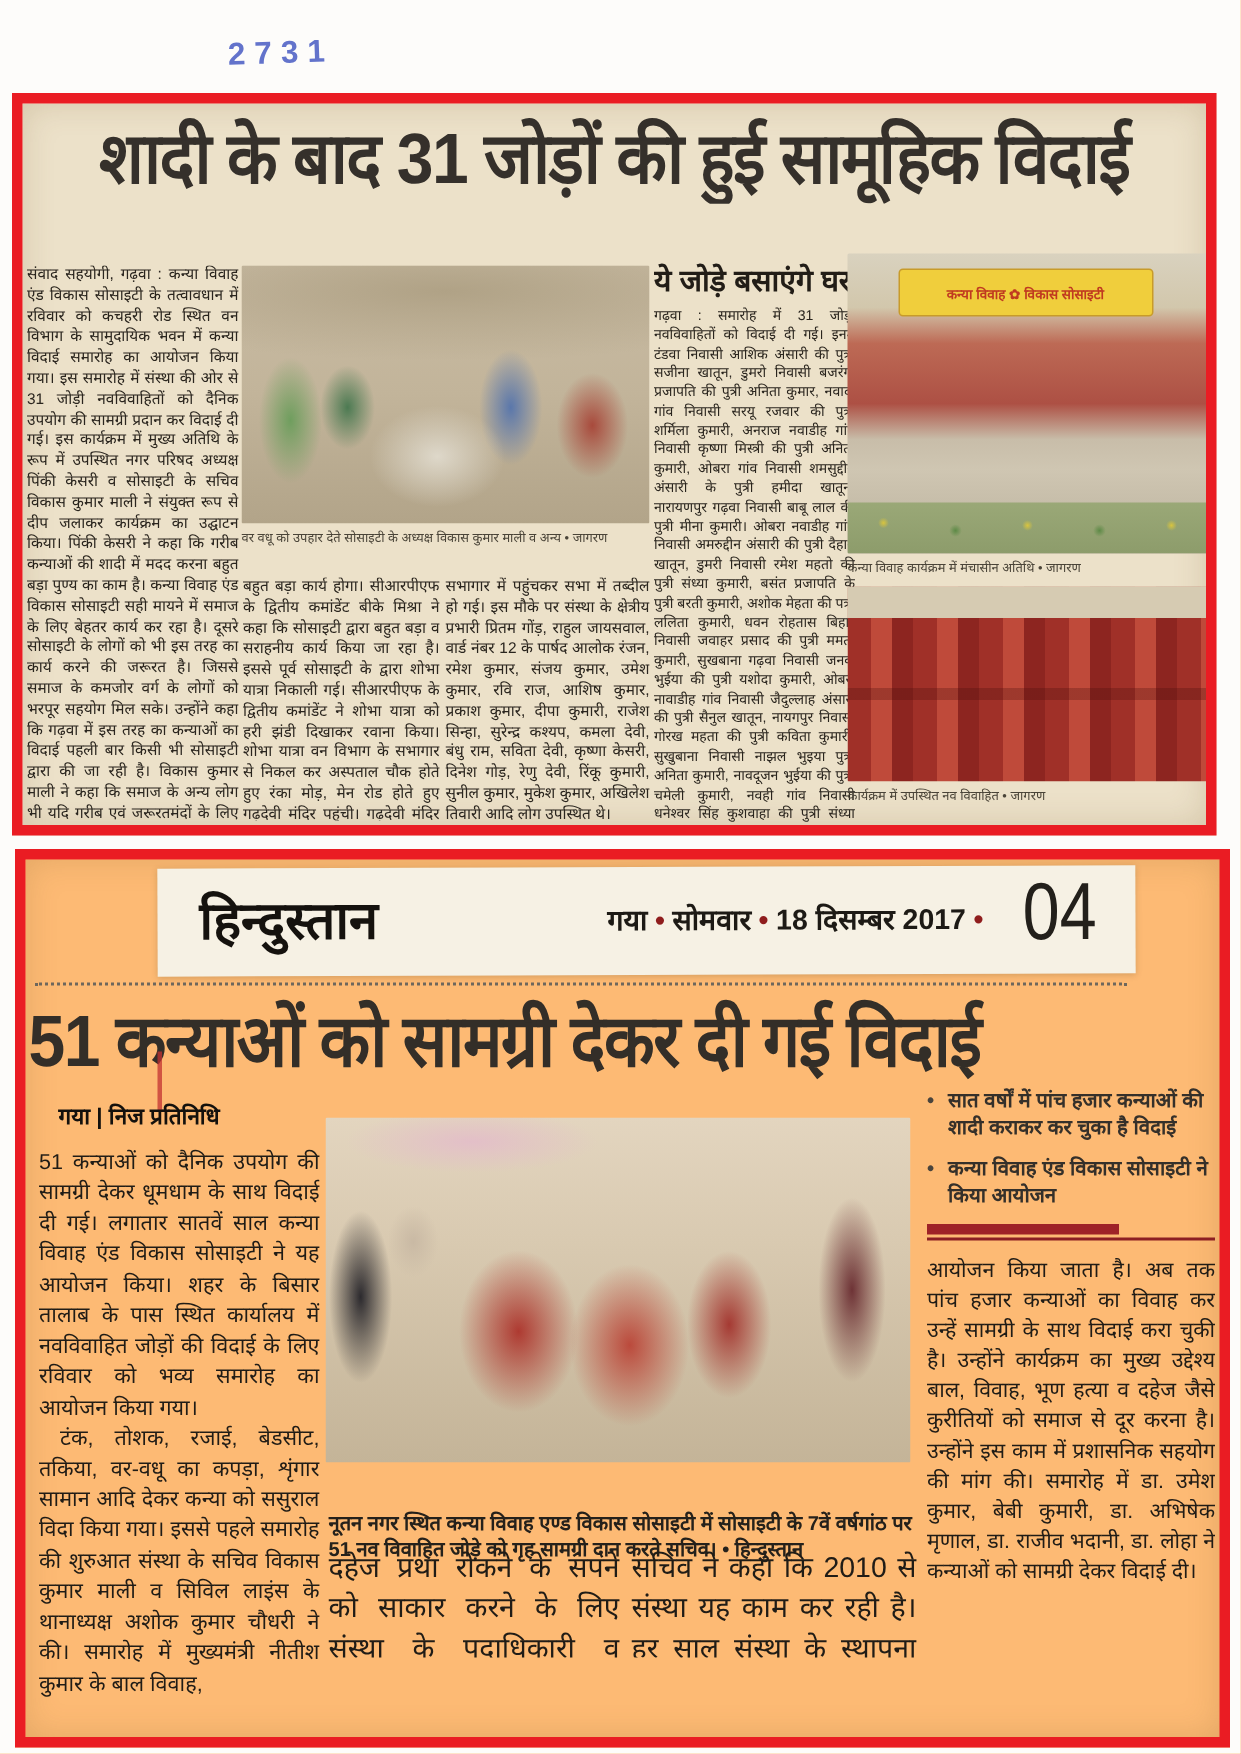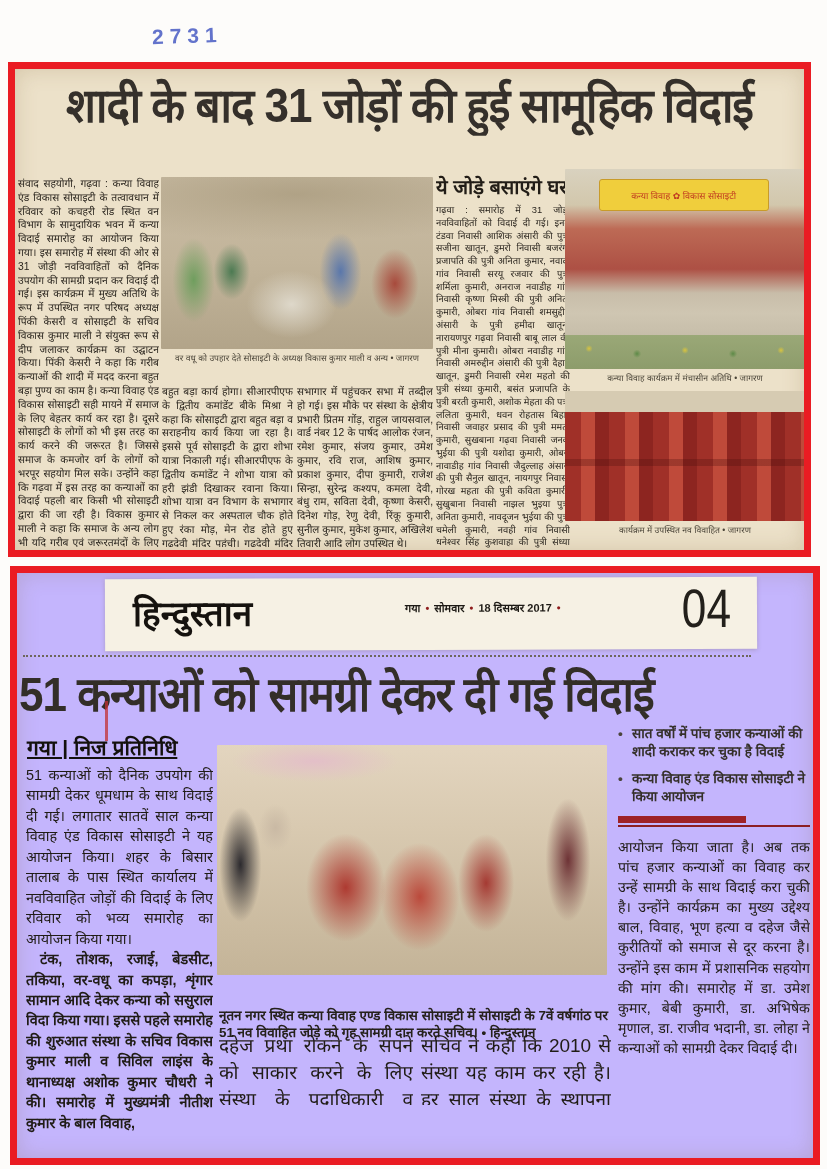--- a/index.html
+++ b/index.html
@@ -7,37 +7,37 @@
   .canvas{position:relative;width:827px;height:1169px;background:#fdfcfa;overflow:hidden;}
 
   .handwriting{position:absolute;left:152px;top:24px;font-size:21px;color:#3d52c0;opacity:.8;
     transform:rotate(-2deg);letter-spacing:6px;font-weight:bold;}
 
   
   .clip{position:absolute;border:7px solid #ea1c23;box-sizing:border-box;overflow:hidden;
     box-shadow:inset 0 0 22px rgba(120,90,40,.20);}
   .clip-inner{position:absolute;inset:0;}
   .clip.top{left:8px;top:62px;width:803px;height:495px;background:#ece1c9;}
-  .clip.bottom{left:10px;top:566px;width:810px;height:599px;background:#c4b5fd;}
+  .clip.bottom{left:10px;top:566px;width:810px;height:599px;background:#fdba74;}
 
   
   .t-headline{position:absolute;left:0;top:2px;width:100%;margin:0;font-size:44px;font-weight:bold;
     color:#35302b;text-align:center;white-space:nowrap;overflow:hidden;letter-spacing:-1px;
     transform:scaleY(1.08);transform-origin:top;}
   .t-subhead{position:absolute;left:6px;top:74px;width:778px;font-size:20px;font-weight:bold;
     color:#2e2a24;white-space:nowrap;overflow:hidden;}
   .t-subhead .hl{background:#4a4540;color:#f3ecdd;padding:0 5px;}
 
   .t-col{position:absolute;font-size:10.3px;line-height:1.34;text-align:justify;color:#2a251e;overflow:hidden;}
   .t-col1{left:3px;top:108px;width:141px;height:370px;}
   .t-col2{left:147px;top:316px;width:131px;height:162px;}
   .t-col3{left:282px;top:316px;width:136px;height:162px;}
 
   .photo{position:absolute;overflow:hidden;border-radius:1px;}
-  .cap{position:absolute;font-size:8.6px;color:#4a4438;line-height:1.2;overflow:hidden;text-align:center;}
+  .cap{position:absolute;font-size:8.6px;color:#4a4438;line-height:1.2;overflow:hidden;}
 
   .photo-center{left:146px;top:108px;width:272px;height:172px;
     background:
       radial-gradient(ellipse 30px 60px at 12% 60%, #6f9e5e 0%, rgba(111,158,94,0) 70%),
       radial-gradient(ellipse 26px 40px at 26% 55%, #4c7a52 0%, rgba(76,122,82,0) 70%),
       radial-gradient(ellipse 60px 45px at 48% 74%, #ded8ca 0%, rgba(222,216,202,0) 75%),
       radial-gradient(ellipse 30px 55px at 66% 55%, #5a77ab 0%, rgba(90,119,171,0) 70%),
       radial-gradient(ellipse 34px 50px at 86% 62%, #a84a3c 0%, rgba(168,74,60,0) 70%),
       radial-gradient(ellipse 300px 55px at 50% 10%, #b0a286 0%, rgba(176,162,134,0) 85%),
       linear-gradient(180deg,#c9bca4 0%,#c2b49a 50%,#b2a489 100%);}
@@ -53,50 +53,50 @@
   .photo-stage::after{content:"";position:absolute;left:0;right:0;bottom:0;height:17%;
     background:
       radial-gradient(circle 6px at 10% 40%, #d8c43e, rgba(0,0,0,0) 60%),
       radial-gradient(circle 7px at 30% 55%, #5d8a46, rgba(0,0,0,0) 60%),
       radial-gradient(circle 6px at 50% 45%, #d8c43e, rgba(0,0,0,0) 60%),
       radial-gradient(circle 7px at 70% 55%, #5d8a46, rgba(0,0,0,0) 60%),
       radial-gradient(circle 6px at 90% 45%, #d8c43e, rgba(0,0,0,0) 60%),
       linear-gradient(180deg,#9aa877,#8d9c6b);}
   .stage-banner{position:absolute;left:14%;top:5%;width:70%;height:15%;background:#f0ce3c;
     border:1px solid #c89b2a;border-radius:3px;display:flex;align-items:center;justify-content:center;
-    font-size:9px;font-weight:normal;color:#c03a20;white-space:nowrap;overflow:hidden;}
+    font-size:9px;font-weight:bold;color:#c03a20;white-space:nowrap;overflow:hidden;}
   .cap-stage{left:550px;top:304px;width:240px;height:14px;}
 
   .photo-brides{left:550px;top:322px;width:240px;height:130px;
     background:
       linear-gradient(180deg,#d6cbb2 0 16%, rgba(0,0,0,0) 16%),
       linear-gradient(180deg, rgba(0,0,0,0) 0 52%, rgba(70,12,10,.28) 52% 58%, rgba(0,0,0,0) 58%),
       repeating-linear-gradient(90deg,#a03028 0 16px,#bf4a3a 16px 30px,#8d2520 30px 44px);}
   .cap-brides{left:550px;top:456px;width:240px;height:14px;}
 
   
   .masthead-strip{position:absolute;left:88px;top:5px;width:652px;height:72px;background:#f6f1e4;
     box-shadow:0 1px 4px rgba(90,70,30,.25);transform:rotate(-.2deg);}
   .masthead{position:absolute;left:28px;top:10px;font-size:35px;font-weight:bold;color:#15120e;}
-  .dateline{position:absolute;left:300px;top:22px;font-size:11px;font-weight:bold;color:#1d1a15;white-space:nowrap;}
+  .dateline{position:absolute;left:300px;top:22px;font-size:19px;font-weight:bold;color:#1d1a15;white-space:nowrap;}
   .dateline .dot{color:#8f1d1d;padding:0 5px;}
   .pagenum{position:absolute;right:26px;top:0px;font-size:54px;font-weight:400;color:#23201b;
     transform:scaleX(.82);transform-origin:right;}
 
   .dotted-rule{position:absolute;left:6px;top:82px;width:728px;border-top:2px dotted #6e675c;}
   .b-headline{position:absolute;left:2px;top:86px;width:794px;margin:0;font-size:44px;font-weight:bold;
     color:#332e28;white-space:nowrap;overflow:hidden;letter-spacing:-1px;transform:scaleY(1.1);transform-origin:top;}
 
   .pen-mark{position:absolute;left:88px;top:128px;width:3px;height:40px;background:#c23231;opacity:.75;}
-  .b-byline{position:absolute;left:10px;top:160px;font-size:21px;font-weight:bold;color:#14110d;text-decoration:underline;}
+  .b-byline{position:absolute;left:22px;top:160px;font-size:15px;font-weight:bold;color:#14110d;}
 
   .b-col1{position:absolute;left:9px;top:192px;width:187px;height:386px;overflow:hidden;
     font-size:14.4px;line-height:1.42;text-align:justify;color:#201c16;}
   .b-col1 p{margin:0;}
-  .b-col1 p + p{text-indent:14px;font-weight:bold;}
+  .b-col1 p + p{text-indent:14px;}
 
   .photo-bottom{left:200px;top:172px;width:390px;height:230px;
     background:
       radial-gradient(ellipse 120px 30px at 25% 7%, #e3bfc8, rgba(227,191,200,0) 70%),
       radial-gradient(ellipse 30px 82px at 6% 52%, #2c2a2e 0%, rgba(44,42,46,0) 70%),
       radial-gradient(ellipse 24px 34px at 15% 36%, #c9b9a4 0%, rgba(201,185,164,0) 70%),
       radial-gradient(ellipse 55px 75px at 33% 62%, #ae3a31 0%, rgba(174,58,49,0) 72%),
       radial-gradient(ellipse 55px 75px at 52% 66%, #bb4a3c 0%, rgba(187,74,60,0) 72%),
       radial-gradient(ellipse 40px 70px at 69% 60%, #a53a33 0%, rgba(165,58,51,0) 70%),
       radial-gradient(ellipse 32px 88px at 90% 50%, #6e3336 0%, rgba(110,51,54,0) 70%),

